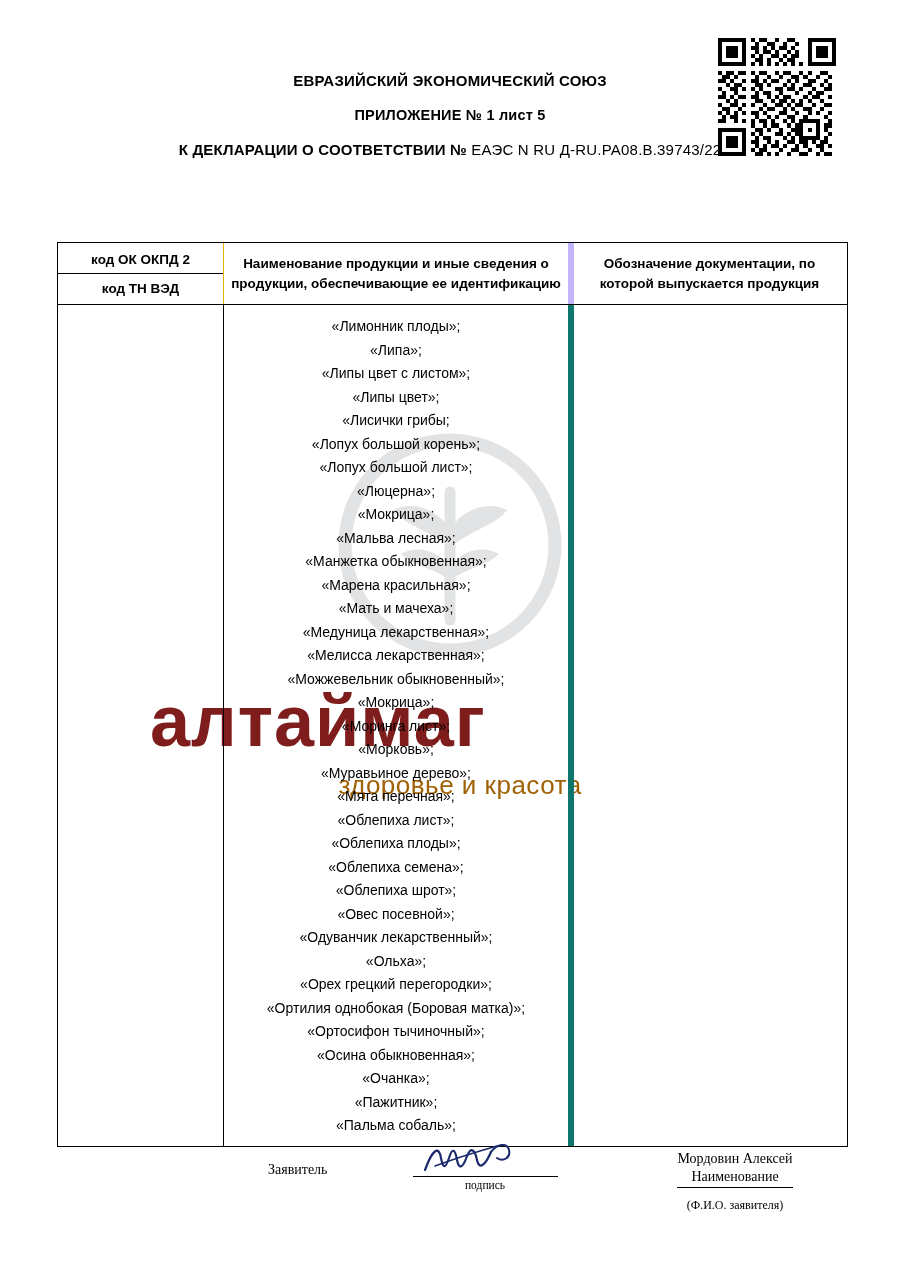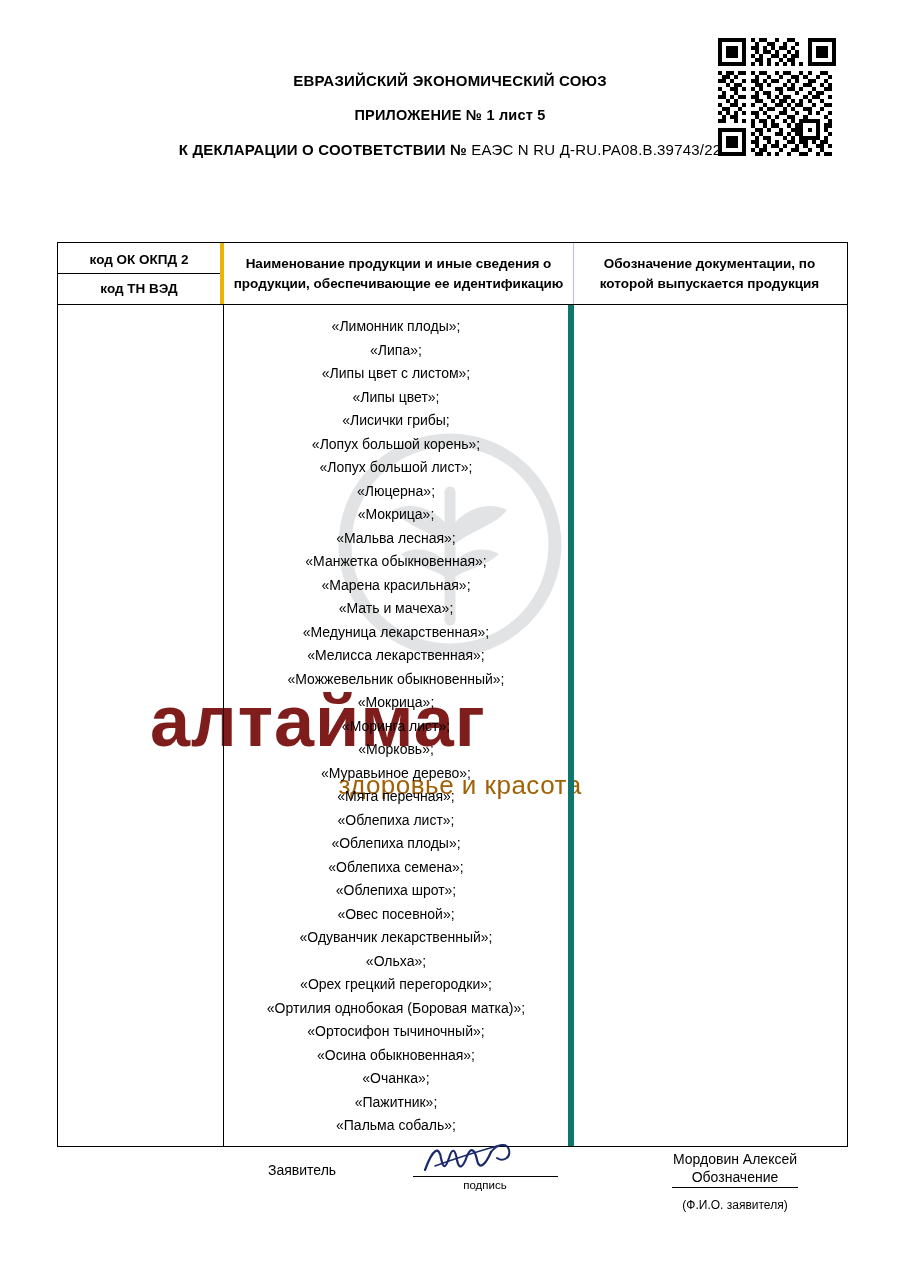--- a/index.html
+++ b/index.html
@@ -114,40 +114,40 @@
     border-bottom: 1px solid #000;
   }
   .hcell {
     font-weight: bold;
     font-size: 13.5px;
     text-align: center;
     padding: 6px 6px;
     box-sizing: border-box;
   }
   .col-a.hcell-wrap {
-    border-right: 4px solid #eab308;
+    border-right: 1px solid #eab308;
     display: flex;
     flex-direction: column;
     justify-content: flex-end;
   }
   .okpd {
     padding: 9px 4px 6px 4px;
     border-bottom: 1px solid #000;
     font-weight: bold;
     font-size: 13.5px;
     text-align: center;
   }
   .tnved {
     padding: 7px 4px 8px 4px;
     font-weight: bold;
     font-size: 13.5px;
     text-align: center;
   }
   .col-b.hcell {
-    border-right: 1px solid #c4b5fd;
+    border-right: 6px solid #c4b5fd;
     display: flex;
     align-items: center;
     justify-content: center;
     line-height: 1.45;
   }
   .col-c.hcell {
     display: flex;
     align-items: center;
     justify-content: center;
     line-height: 1.45;
@@ -177,20 +177,21 @@
     white-space: nowrap;
   }
 
   
   .footer {
     position: absolute;
     top: 1140px;
     left: 0;
     width: 900px;
     height: 110px;
+    font-family: Liberation Serif, serif;
   }
   .f-applicant {
     position: absolute;
     left: 268px;
     top: 22px;
     font-size: 14px;
   }
   .sig-block {
     position: absolute;
     left: 400px;
@@ -569,18 +570,18 @@
           <path d="M30 26 C46 20 64 14 92 6" fill="none" stroke="#1b2a6b" stroke-width="1.6" stroke-linecap="round"></path>
           <path d="M86 12 C92 4 102 2 104 10 C106 18 98 22 92 18" fill="none" stroke="#1b2a6b" stroke-width="2" stroke-linecap="round"></path>
         </svg>
       </div>
       <div class="sig-line"></div>
       <div class="sig-caption">подпись</div>
     </div>
 
     <div class="name-block">
       <div class="name-line">Мордовин Алексей</div>
-      <div class="name-line">Обозначение</div>
+      <div class="name-line">Наименование</div>
       <div class="name-caption">(Ф.И.О. заявителя)</div>
     </div>
   </div>
 
 </div>
 
 </body></html>

